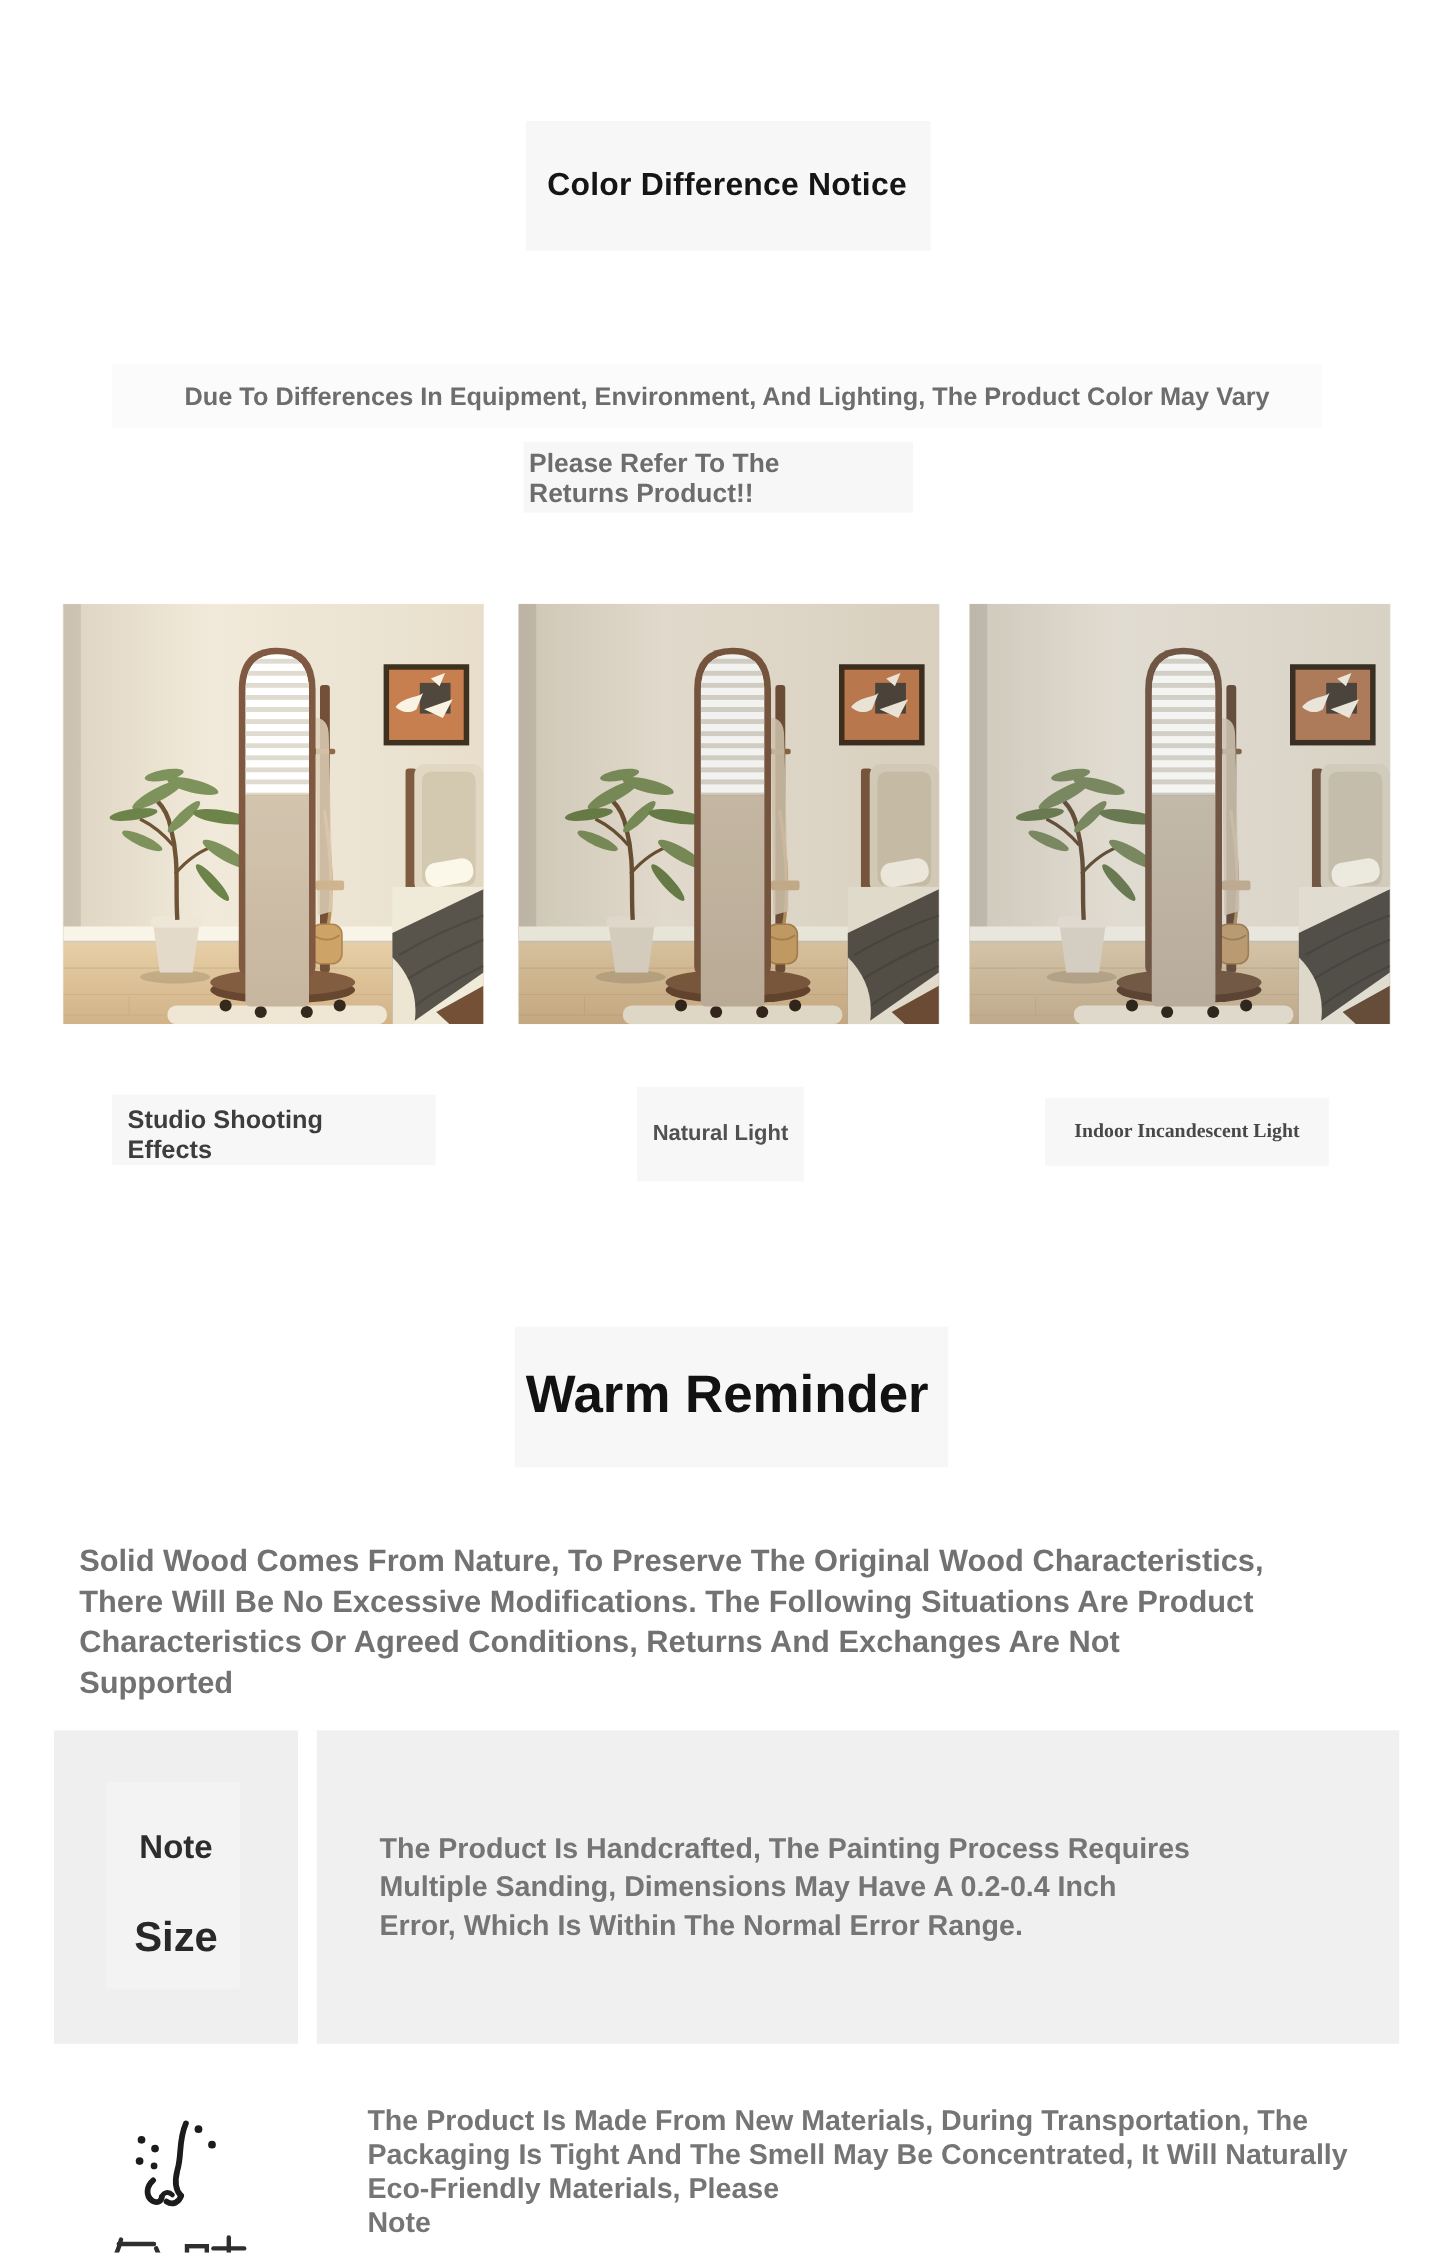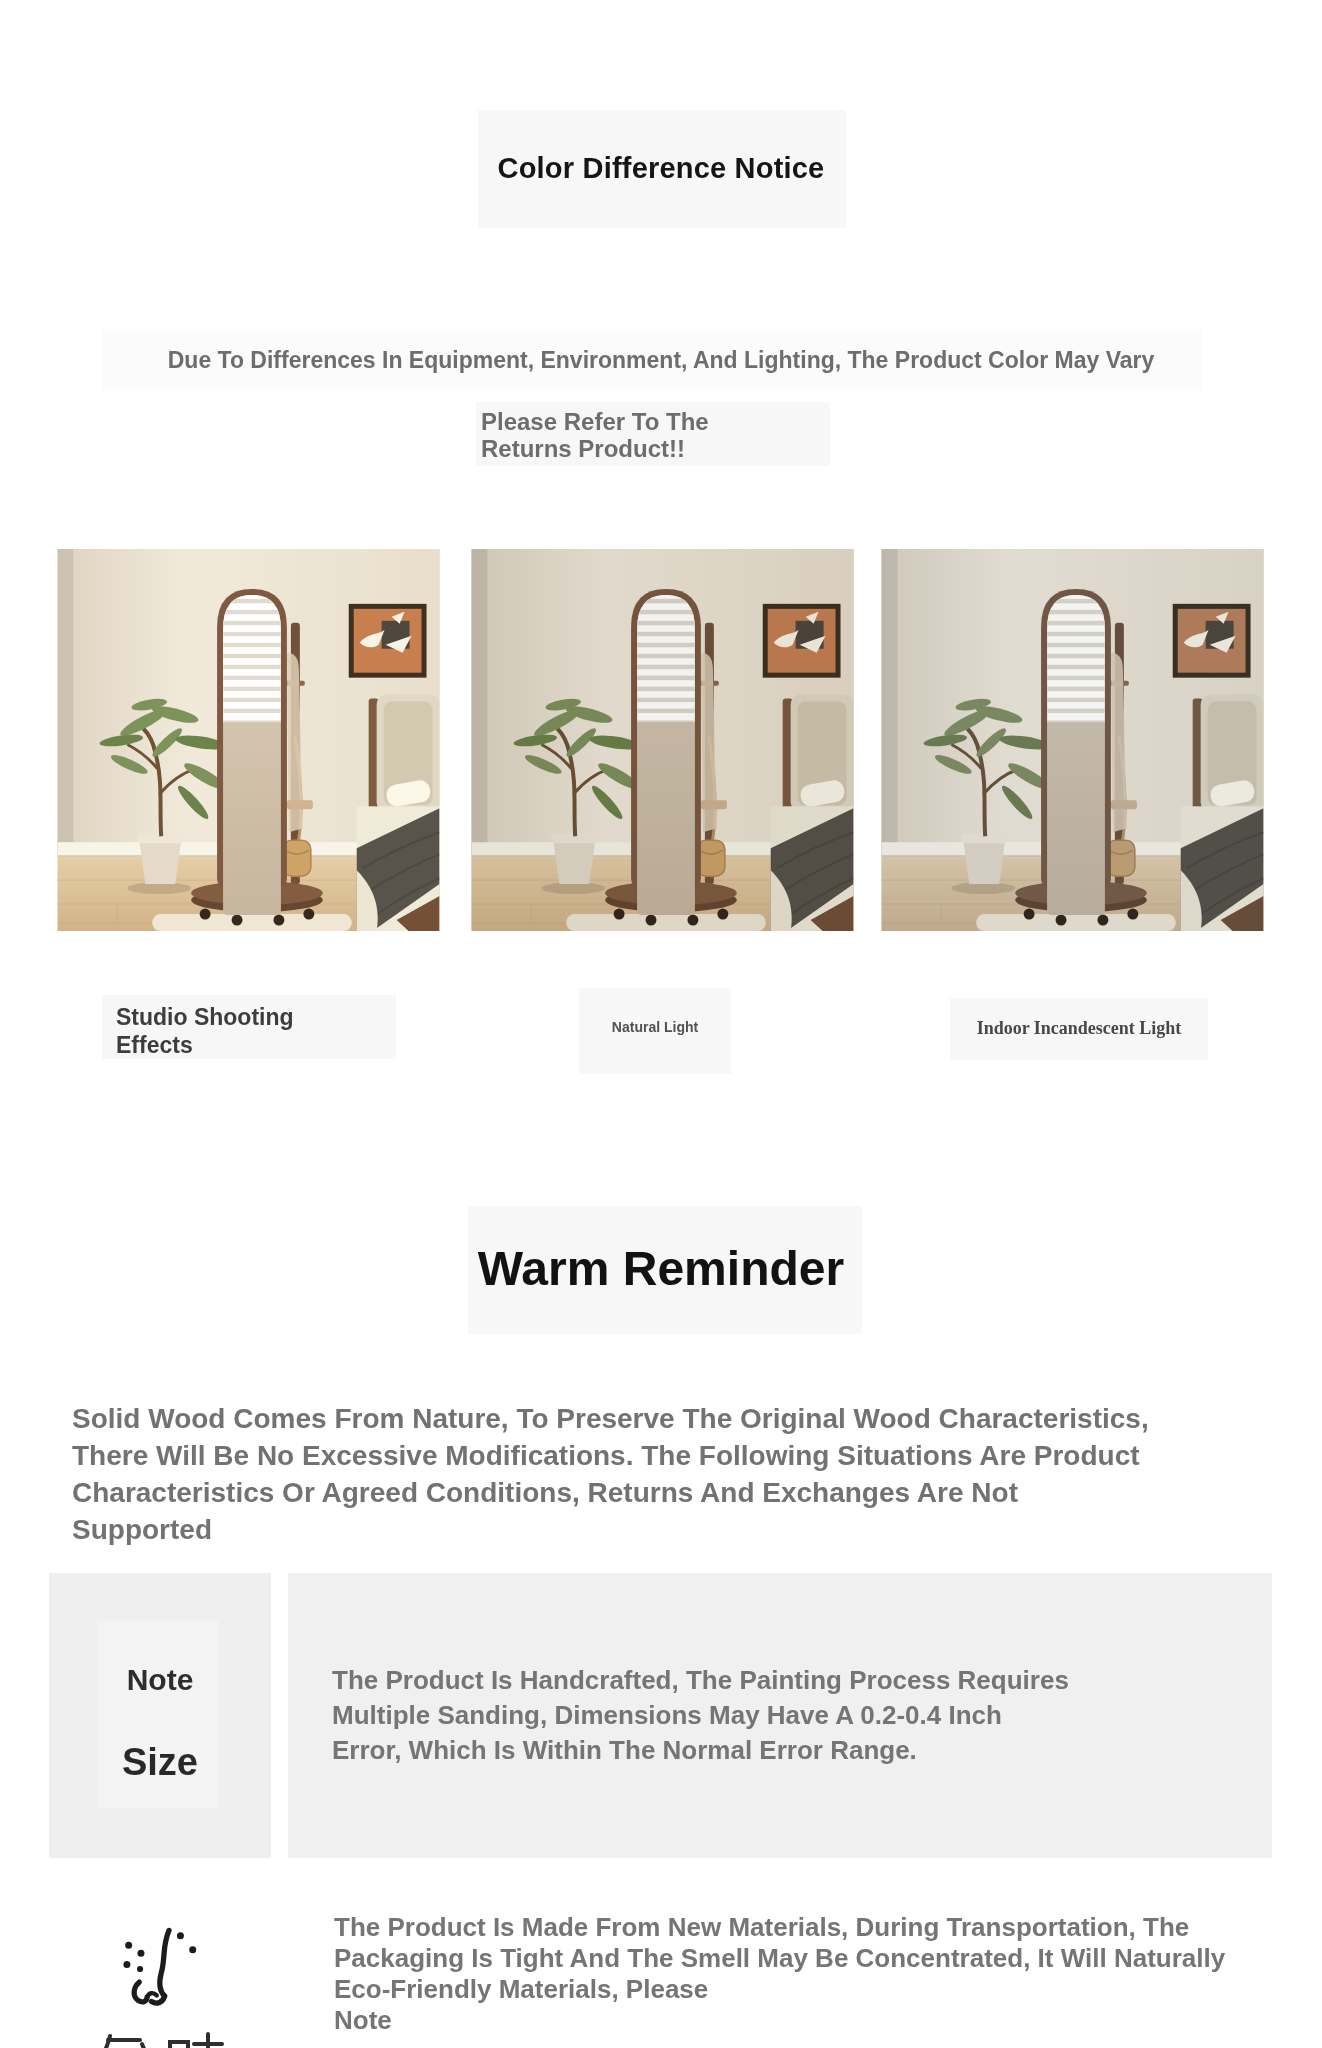--- a/index.html
+++ b/index.html
@@ -13,30 +13,30 @@
   .center{left:0;width:1322px;text-align:center;}
   .main-title{top:152px;font-size:29px;color:#151515;letter-spacing:.2px;}
   .subtitle{top:347px;font-size:23px;color:#6d6d6d;}
   .refer{left:481px;top:408px;font-size:24px;line-height:27px;color:#6d6d6d;}
   .photo{position:absolute;top:549px;width:383px;height:382px;overflow:hidden;background:#e9e2d3;}
   .photo svg{display:block;width:100%;height:100%;}
   .photo.studio{filter:brightness(1.03) saturate(1.03);}
   .photo.natural{filter:brightness(0.96);}
   .photo.incandescent{filter:saturate(0.76) brightness(0.97);}
   .cap-studio{left:116px;top:1003px;font-size:23px;line-height:28px;color:#3d3d3d;}
-  .cap-natural{left:579px;top:1019px;width:152px;text-align:center;font-size:14px;color:#515151;}
+  .cap-natural{left:579px;top:1019px;width:152px;text-align:center;font-size:20px;color:#515151;}
   .cap-incan{left:950px;top:1018px;width:258px;text-align:center;font-size:18px;color:#484848;font-family:Liberation Serif, serif;}
   .warm-title{top:1241px;font-size:48px;color:#121212;}
   .intro{left:72px;top:1400px;font-size:28px;line-height:37px;color:#727272;white-space:nowrap;}
   .cell-left{left:49px;top:1573px;width:222px;height:285px;background:#efefef;}
   .cell-left .inner-patch{position:absolute;left:48px;top:47px;width:121px;height:188px;background:#f3f3f3;}
   .note-label{position:absolute;left:0;top:90px;width:222px;text-align:center;font-size:30px;color:#2d2d2d;}
   .size-label{position:absolute;left:0;top:168px;width:222px;text-align:center;font-size:38px;color:#282828;}
   .cell-right{left:288px;top:1573px;width:984px;height:285px;background:#f0f0f0;display:flex;align-items:center;}
-  .cell-right .txt{padding-left:44px;font-size:26px;line-height:35px;color:#757575;white-space:nowrap;}
+  .cell-right .txt{padding-left:57px;font-size:26px;line-height:35px;color:#757575;white-space:nowrap;}
   .smell-icon{left:118px;top:1926px;width:88px;height:86px;}
   .smell-cjk{left:96px;top:2030px;width:130px;height:40px;}
   .smell-text{left:334px;top:1912px;font-size:26px;line-height:31px;color:#757575;white-space:nowrap;}
   svg{overflow:visible;}
 </style>
 </head>
 <body>
 
 <svg width="0" height="0" style="position:absolute" aria-hidden="true">
   <defs>

